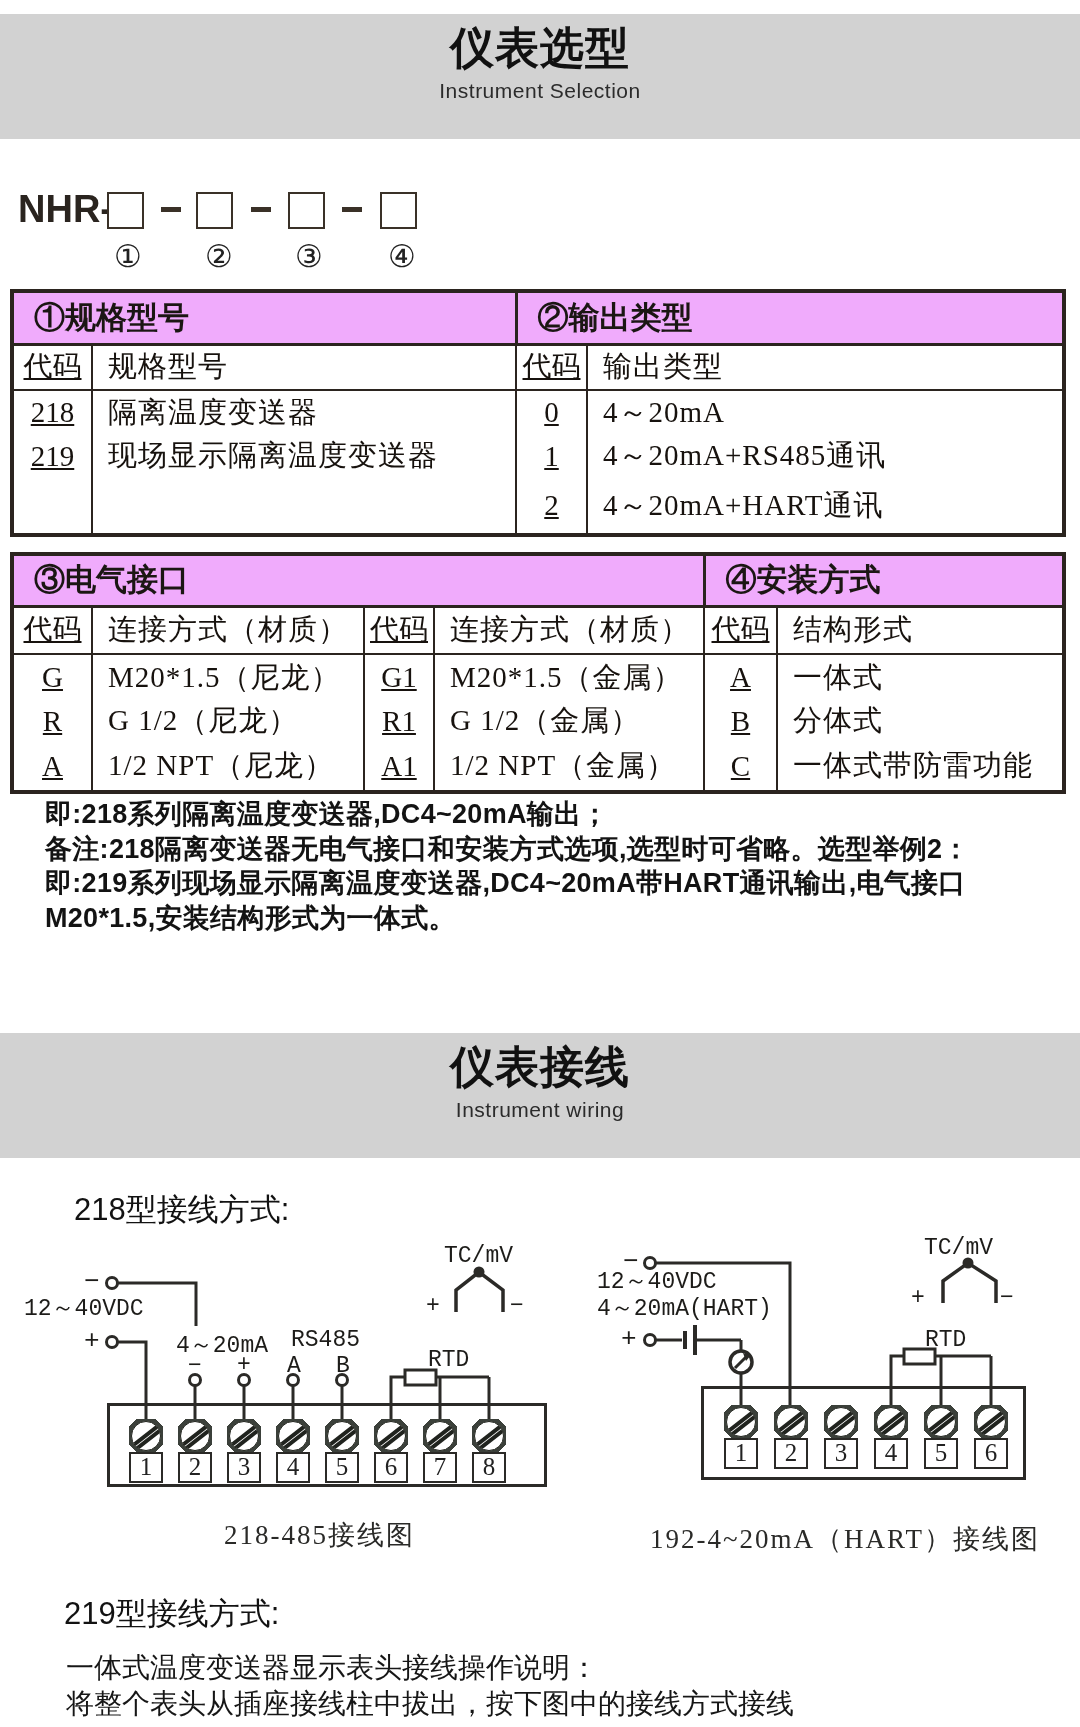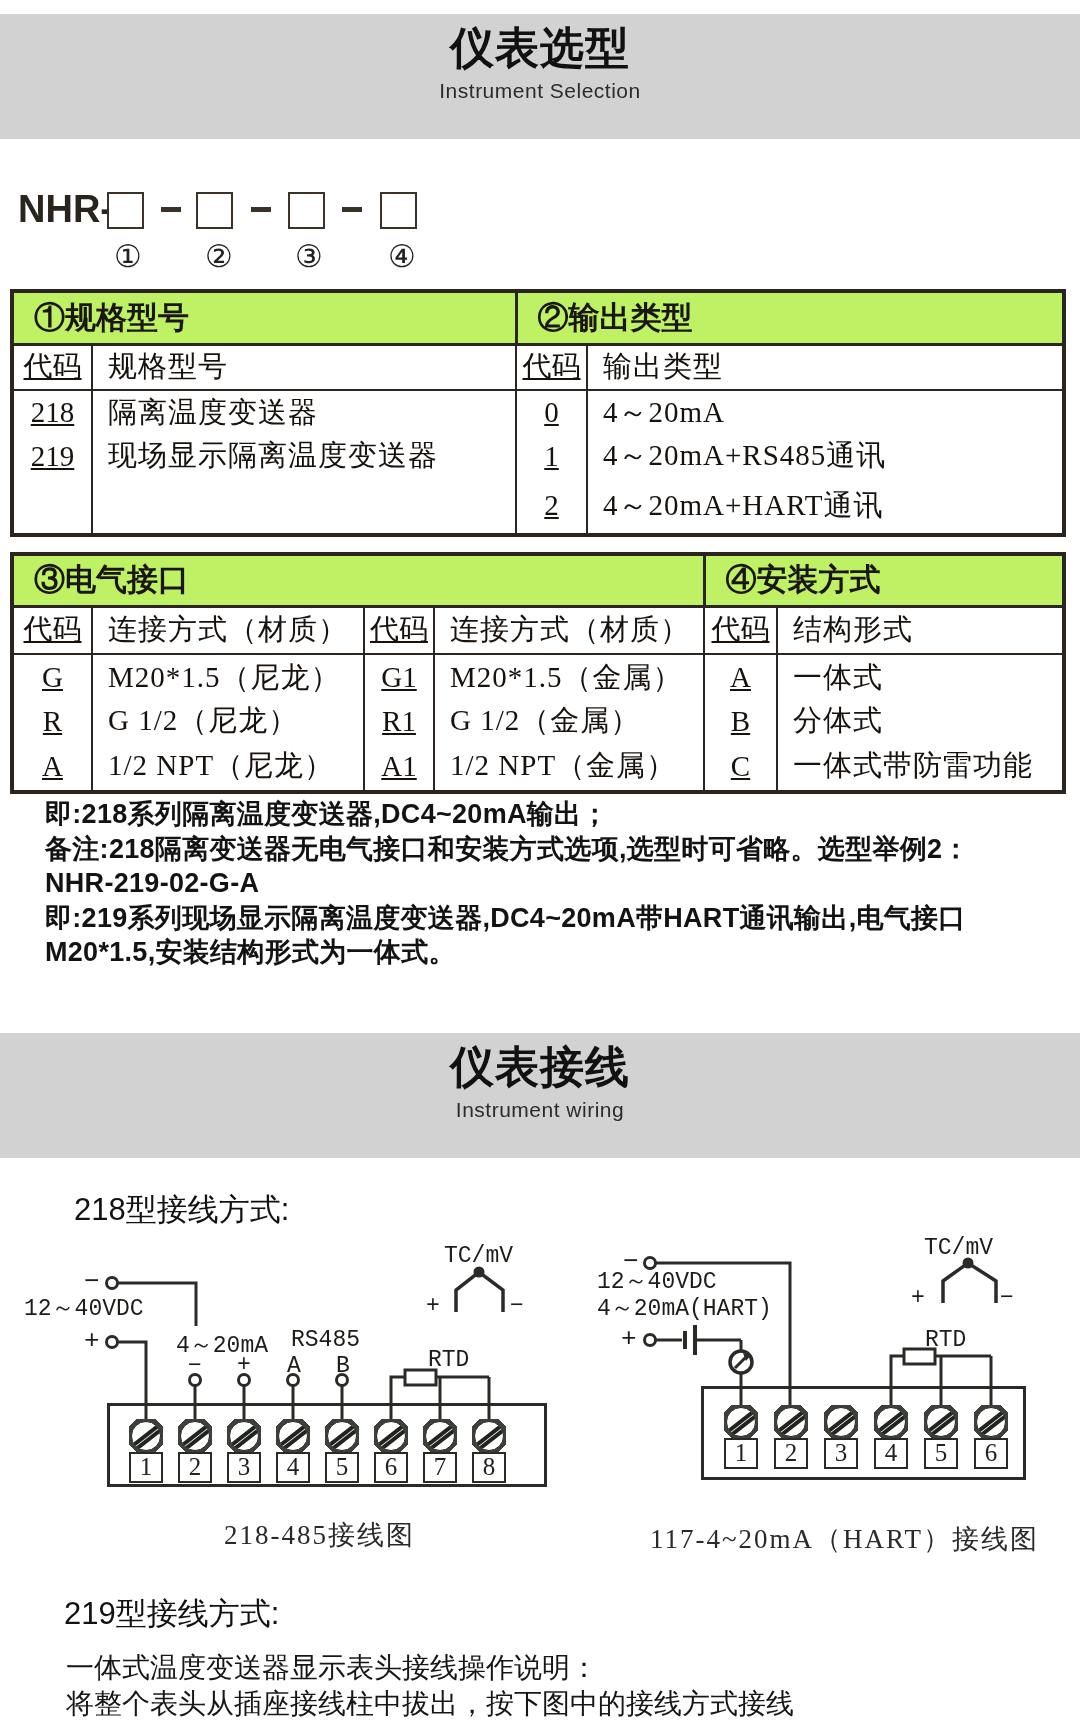--- a/index.html
+++ b/index.html
@@ -16,21 +16,21 @@
   
   .nhr{position:absolute;left:18px;top:188px;font-size:38px;font-weight:700;color:#2a241f;letter-spacing:0;}
   .mbox{position:absolute;top:192px;width:37px;height:37px;border:2.5px solid #3a3128;box-sizing:border-box;background:#fff;}
   .mdash{position:absolute;top:207px;width:20px;height:5px;background:#3a3128;}
   .mnum{position:absolute;top:238px;font-size:31px;font-family:"Liberation Serif",serif;color:#222;}
 
   
   table.sel{position:absolute;left:10px;width:1052px;border-collapse:collapse;table-layout:fixed;
             font-family:"Liberation Serif",serif;color:#17120e;border:4px solid #2b241f;}
   table.sel td{border:2.5px solid #2b241f;overflow:hidden;}
-  table.sel td.sec{background:#bef264;font-family:"Liberation Sans",sans-serif;font-weight:700;
+  table.sel td.sec{background:#f0abfc;font-family:"Liberation Sans",sans-serif;font-weight:700;
                    font-size:31px;padding-left:20px;border-width:3px;color:#1b1613;}
   td.code{text-align:center;font-size:29px;text-decoration:underline;}
   td.desc{padding-left:15px;font-size:29px;letter-spacing:1px;}
   tr.dat td{border-top:none;border-bottom:none;}
   #t1{top:289px;}
   #t2{top:552px;}
 
   
   .notes{position:absolute;left:45px;top:797px;width:1012px;font-size:27px;font-weight:600;
          color:#131313;line-height:34.5px;letter-spacing:0.3px;}
@@ -174,21 +174,20 @@
     <td class="desc">1/2 NPT（金属）</td>
     <td class="code">C</td>
     <td class="desc">一体式带防雷功能</td>
   </tr>
 </tbody>
   </table>
 
 <div class="notes">
   <div>即:218系列隔离温度变送器,DC4~20mA输出；</div>
   <div>备注:218隔离变送器无电气接口和安装方式选项,选型时可省略。选型举例2：</div>
-  <div>NHR-219-02-G-A</div>
   <div>即:219系列现场显示隔离温度变送器,DC4~20mA带HART通讯输出,电气接口</div>
   <div>M20*1.5,安装结构形式为一体式。</div>
 </div>
 
 <header class="banner" id="banner2">
   <div class="bt">仪表接线</div>
   <div class="bs">Instrument wiring</div>
 </header>
 
 <div id="wiring">
@@ -400,18 +399,18 @@
           <div class="hole">
             <div class="slot s1"></div>
             <div class="slot s2"></div>
           </div>
         </div>
       <div class="tnum">6</div>
     </div>
   </div>
 
   <div class="cap" style="left:224px;top:352px">218-485接线图</div>
-  <div class="cap" style="left:650px;top:356px">117-4~20mA（HART）接线图</div>
+  <div class="cap" style="left:650px;top:356px">192-4~20mA（HART）接线图</div>
 
   <div class="whead" style="left:64px;top:428px">219型接线方式:</div>
   <div class="wnote" style="left:66px;top:484px">一体式温度变送器显示表头接线操作说明：</div>
   <div class="wnote" style="left:66px;top:520px">将整个表头从插座接线柱中拔出，按下图中的接线方式接线</div>
 </div>
 
 </body></html>

